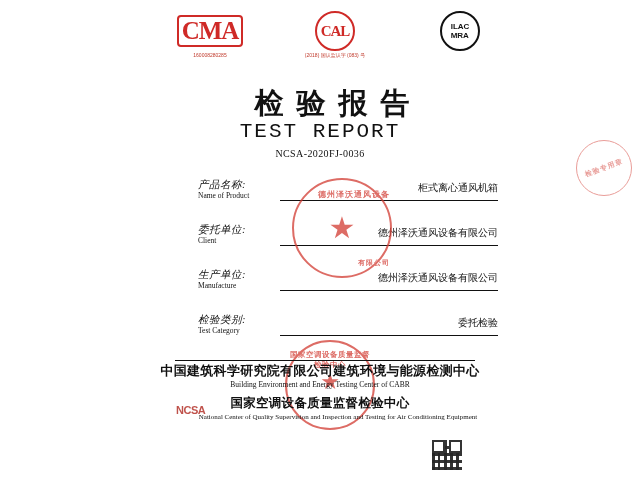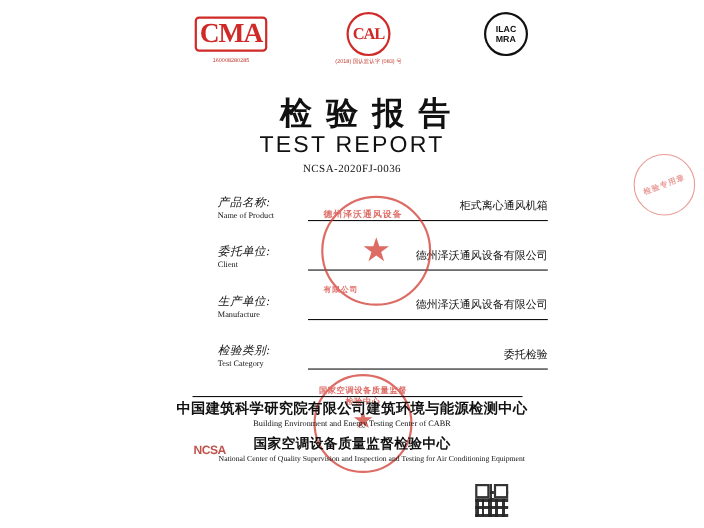--- a/index.html
+++ b/index.html
@@ -138,21 +138,21 @@
   }
   .title-en {
     position: absolute;
     top: 120px;
     left: 0;
     width: 640px;
     text-align: center;
     font-size: 21px;
     letter-spacing: 2px;
     color: #111111;
-    font-family: Liberation Sans, sans-serif;
+    font-family: Liberation Mono, monospace;
   }
   .report-no {
     position: absolute;
     top: 148px;
     left: 0;
     width: 640px;
     text-align: center;
     font-size: 10px;
     letter-spacing: 0.4px;
     color: #111111;
@@ -270,21 +270,21 @@
     transform: translate(-50%, -50%);
     font-size: 30px;
     color: #d23b32;
     line-height: 1;
   }
   .seal-main .arc-top,
   .seal-main .arc-bottom {
     position: absolute;
     left: 0;
     width: 100%;
-    text-align: left;
+    text-align: right;
     font-size: 8px;
     font-weight: bold;
     letter-spacing: 1px;
   }
   .seal-main .arc-top { top: 9px; }
   .seal-main .arc-bottom { bottom: 8px; font-size: 7px; }
 
   .seal-footer {
     top: 340px;
     left: 285px;

